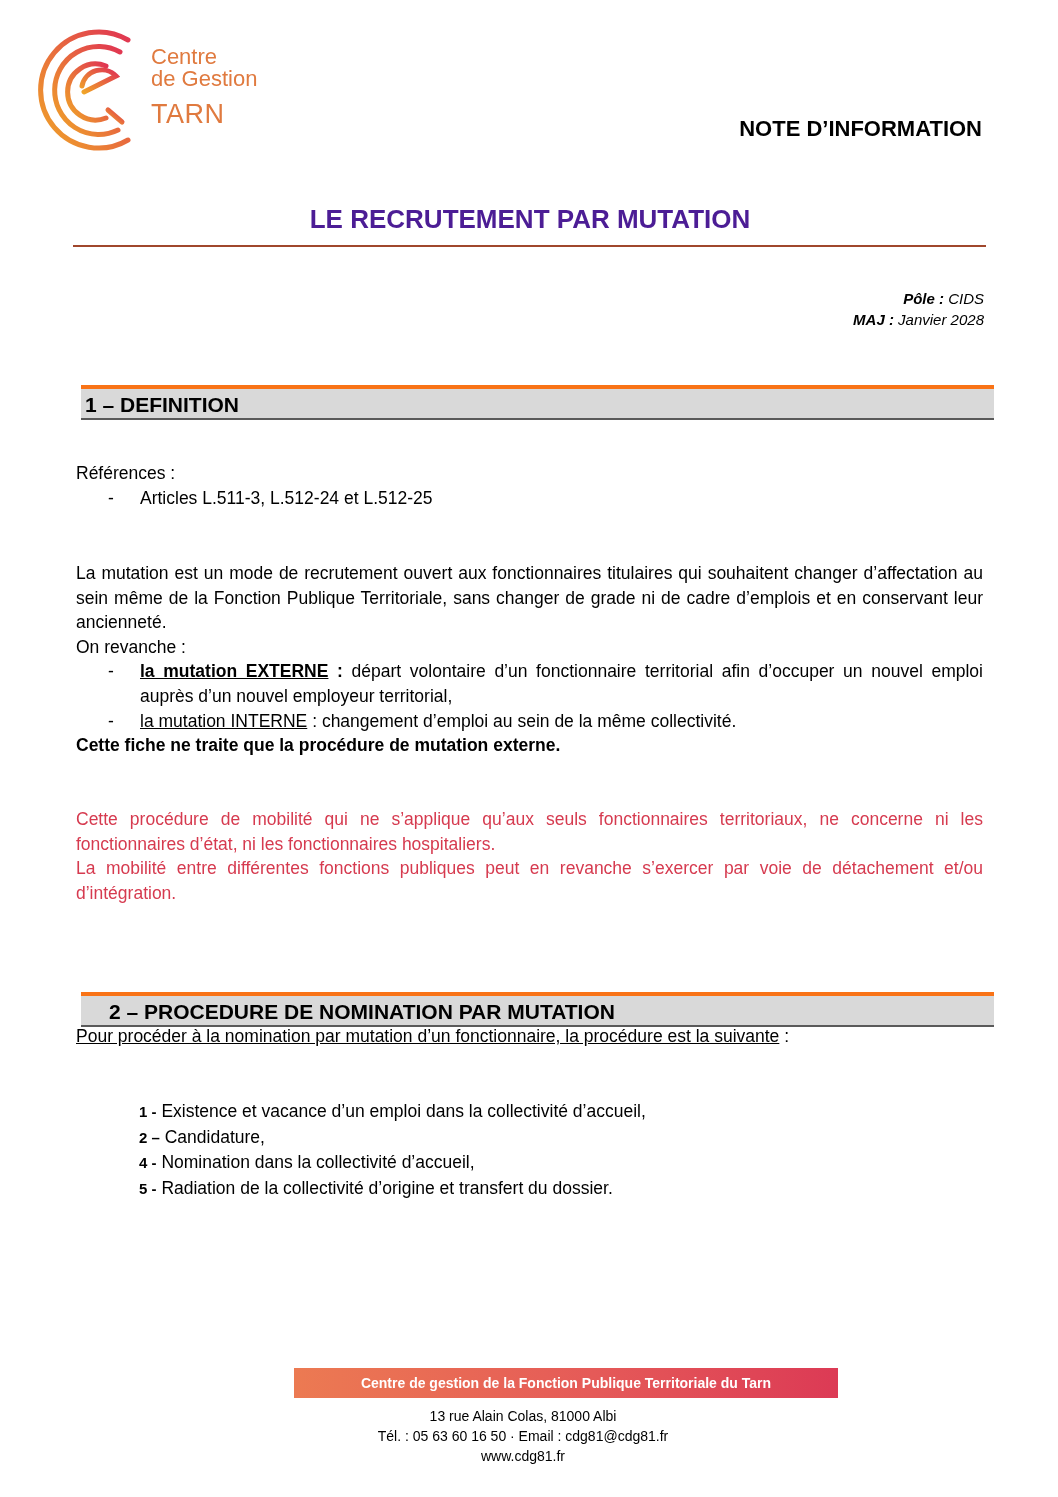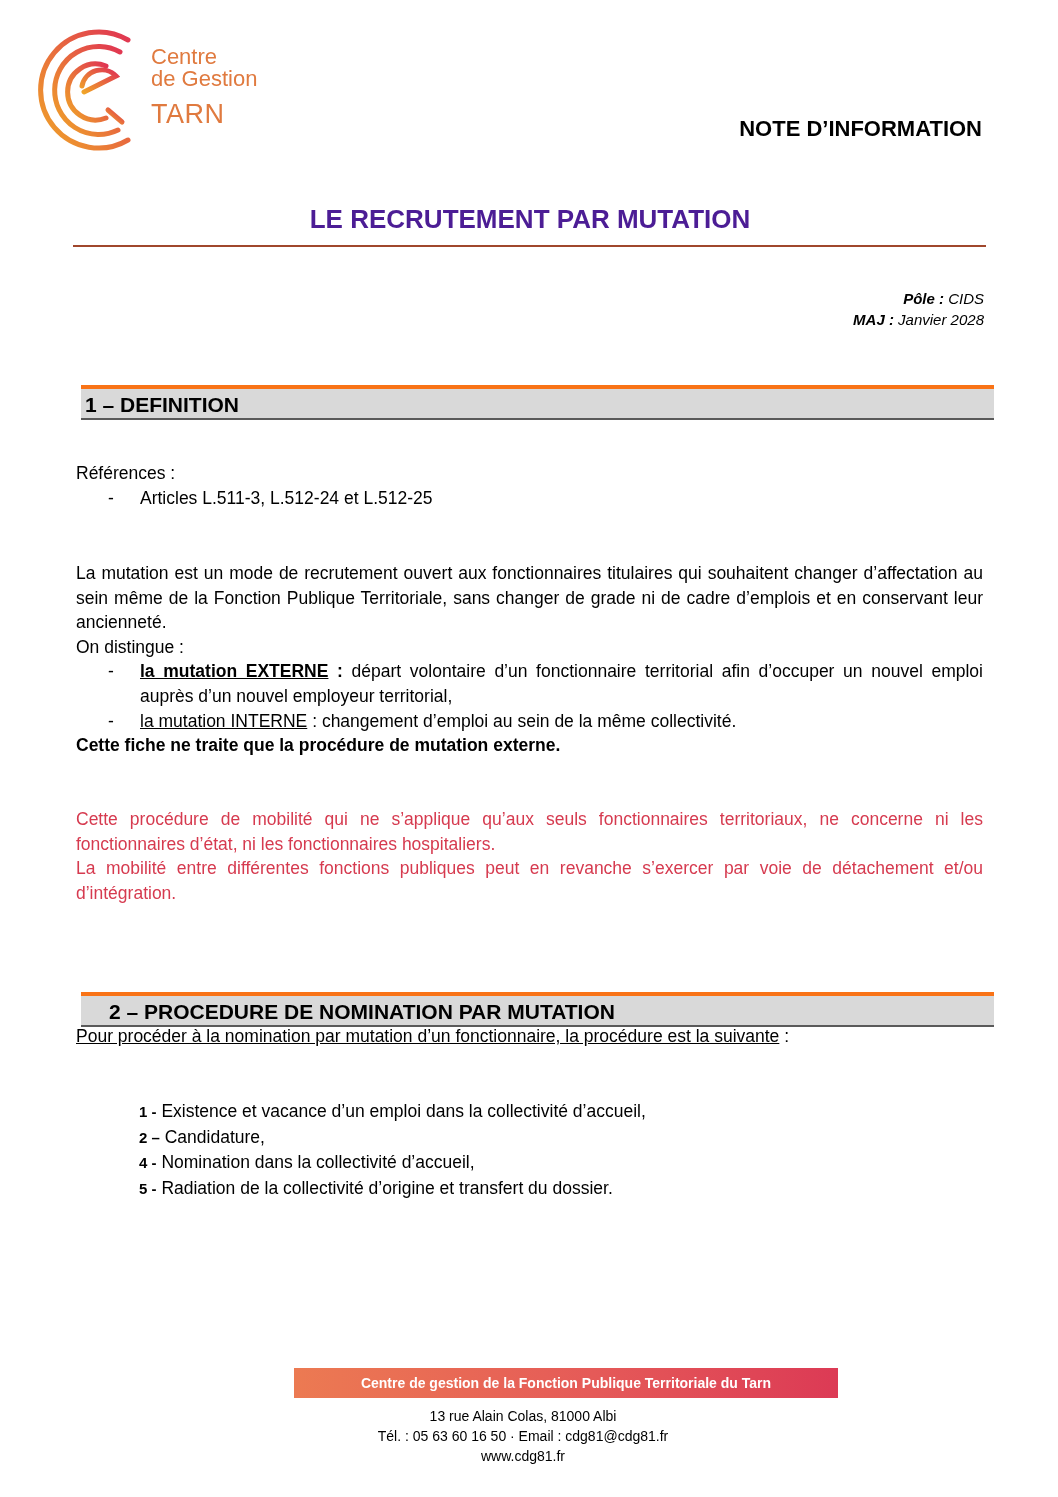--- a/index.html
+++ b/index.html
@@ -77,21 +77,21 @@
 
 <div class="section-head" style="top:385px;">1 – DEFINITION</div>
 
 <div class="body-text" style="top:461px;">
   <div>Références :</div>
   <div class="dash-item"><span class="dash">-</span><span>Articles L.511-3, L.512-24 et L.512-25</span></div>
 </div>
 
 <div class="body-text justify" style="top:561px;">
   <div>La mutation est un mode de recrutement ouvert aux fonctionnaires titulaires qui souhaitent changer d’affectation au sein même de la Fonction Publique Territoriale, sans changer de grade ni de cadre d’emplois et en conservant leur ancienneté.</div>
-  <div>On distingue :</div>
+  <div>On revanche :</div>
   <div class="dash-item">
     <span class="dash">-</span><b><span class="u">la mutation EXTERNE</span><span> :</span></b><span> départ volontaire d’un fonctionnaire territorial afin d’occuper un nouvel emploi auprès d’un nouvel employeur territorial,</span>
   </div>
   <div class="dash-item">
     <span class="dash">-</span><span class="u">la mutation INTERNE</span><span> :</span><span> changement d’emploi au sein de la même collectivité.</span>
   </div>
   <div style="font-weight:bold;">Cette fiche ne traite que la procédure de mutation externe.</div>
 </div>
 
 <div class="body-text justify red" style="top:807px;">

